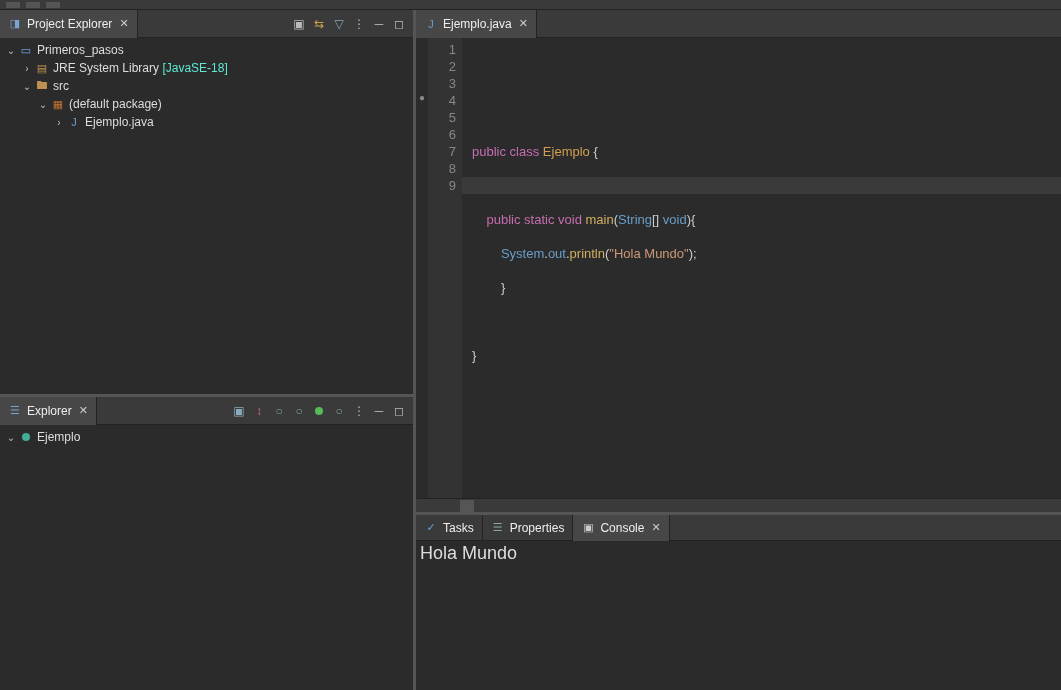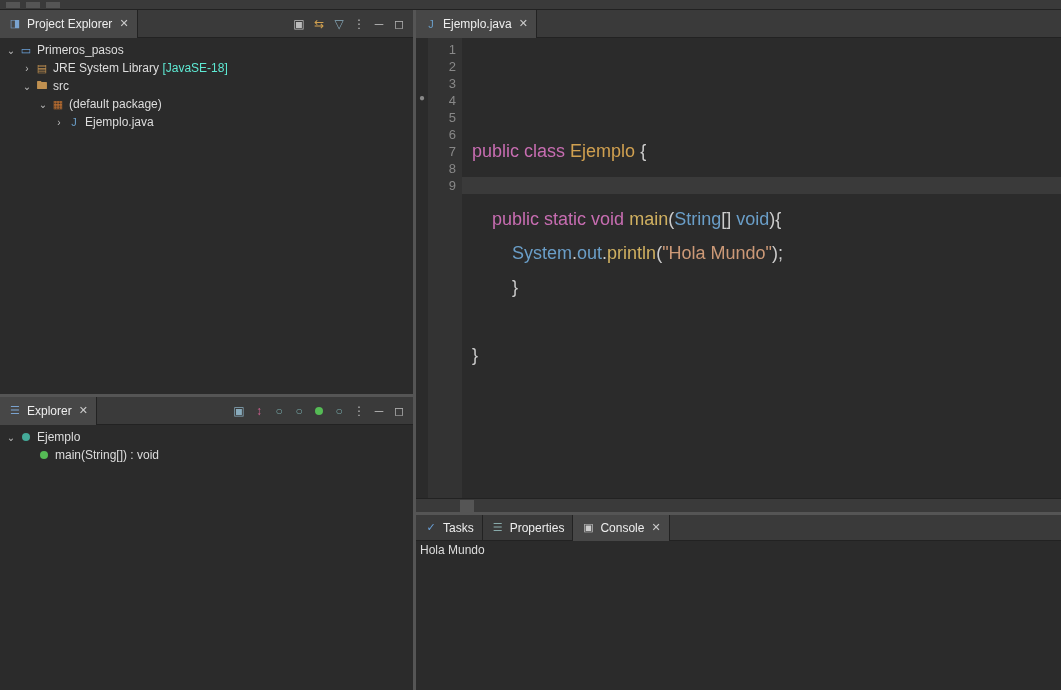--- a/index.html
+++ b/index.html
@@ -24,38 +24,38 @@
   .ticon { width:16px; height:14px; display:flex; align-items:center; justify-content:center; font-size:11px; margin-right:3px;}
   .tlabel { font-size:12px; color:#ddd; }
   .tlabel .qual { color:#5eead4; }
   .outline-pane { height:296px; display:flex; flex-direction:column; border-top:3px solid #555;}
   .outline-body { flex:1; background:#2b2b2b; padding:3px 0;}
   .editor-pane { flex:1; display:flex; flex-direction:column; }
   .editor-tabs { height:28px; background:#3a3a3a; display:flex; align-items:center; border-bottom:1px solid #222;}
   .editor-body { flex:1; background:#2b2b2b; display:flex; overflow:hidden; position:relative;}
   .gutter-marker { width:12px; background:#2b2b2b; }
   .gutter { width:34px; background:#333; text-align:right; padding:3px 6px 0 0; color:#888; font-family:Consolas, monospace; font-size:13px; line-height:17px;}
-  .code { flex:1; padding:3px 12px 0 10px; font-family:Consolas, monospace; font-size:18px; line-height:17px; color:#ccc; white-space:pre; position:relative;}
+  .code { flex:1; padding:3px 12px 0 10px; font-family:Consolas, monospace; font-size:13px; line-height:17px; color:#ccc; white-space:pre; position:relative;}
   .code .kw { color:#c76db1; }
   .code .cls { color:#d0a050; }
   .code .typ { color:#6a9ec8; }
   .code .str { color:#8f8; color:#7bbf7b;}
   .code .mth { color:#d0b060; }
   .code .fld { color:#6a9ec8;}
   .current-line { position:absolute; left:0; right:0; height:17px; background:#3a3a3a; z-index:0;}
   .code-lines { position:relative; z-index:1;}
   .marker-row { height:17px; display:flex; align-items:center; justify-content:center;}
   .scroll-h { height:14px; background:#3a3a3a; border-top:1px solid #222; display:flex; align-items:center;}
   .scroll-h .sh-btn { width:14px; height:12px; background:#555; margin-left:44px;}
   .bottom-pane { height:178px; display:flex; flex-direction:column; border-top:3px solid #555;}
   .bottom-tabs { height:26px; background:#3a3a3a; display:flex; align-items:center; border-bottom:1px solid #222;}
   .btab { display:flex; align-items:center; gap:5px; padding:0 8px; height:26px; border-right:1px solid #222; cursor:pointer;}
   .btab.active { background:#474747; }
   .console-status { height:18px; background:#474747; color:#bbb; font-size:11px; padding:1px 4px; white-space:nowrap; overflow:hidden;}
-  .console-body { flex:1; background:#2b2b2b; padding:2px 4px; font-family:Consolas, monospace; font-size:12px; color:#ddd;}
+  .console-body { flex:1; background:#2b2b2b; padding:2px 4px; font-family:Consolas, monospace; font-size:18px; color:#ddd;}
   .circ { width:8px; height:8px; border-radius:50%; display:inline-block;}
 </style>
 </head>
 <body>
 
 <div class="toolbar-top">
   <div class="tb-btn"></div>
   <div class="tb-btn"></div>
   <div class="tb-btn"></div>
 </div>
@@ -133,26 +133,20 @@
         </div>
       </div>
       <div class="outline-body">
         <div class="tree-row">
           <span class="tw">⌄</span>
           <span class="ticon">
               <span class="circ" style="background:#4a9;"></span>
             </span>
           <span class="tlabel">Ejemplo</span>
         </div>
-        <div class="tree-row" style="padding-left:36px;">
-          <span class="ticon">
-              <span class="circ" style="background:#5b5;"></span>
-            </span>
-          <span class="tlabel">main(String[]) : void</span>
-        </div>
       </div>
     </div>
   </div>
 
   <div class="right-col">
 
     <div class="editor-pane">
       <div class="editor-tabs">
         <div class="tab active">
           <span class="tab-icon" style="color:#6a9ec8;">J</span>

